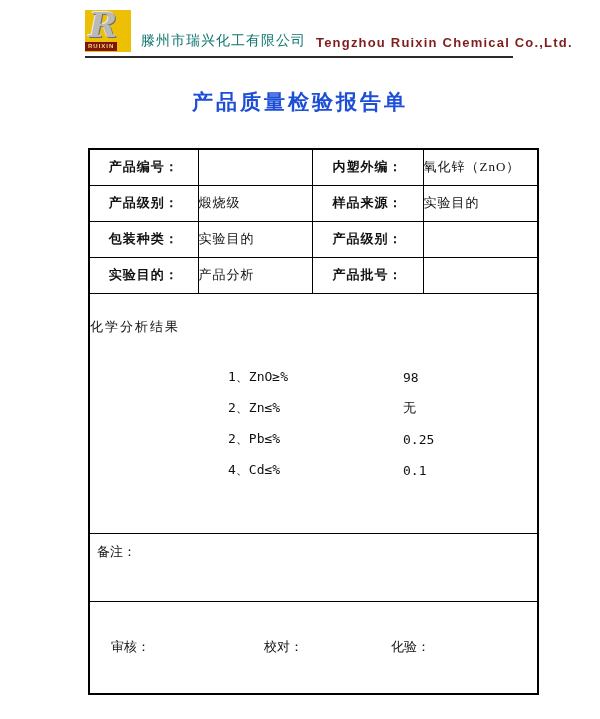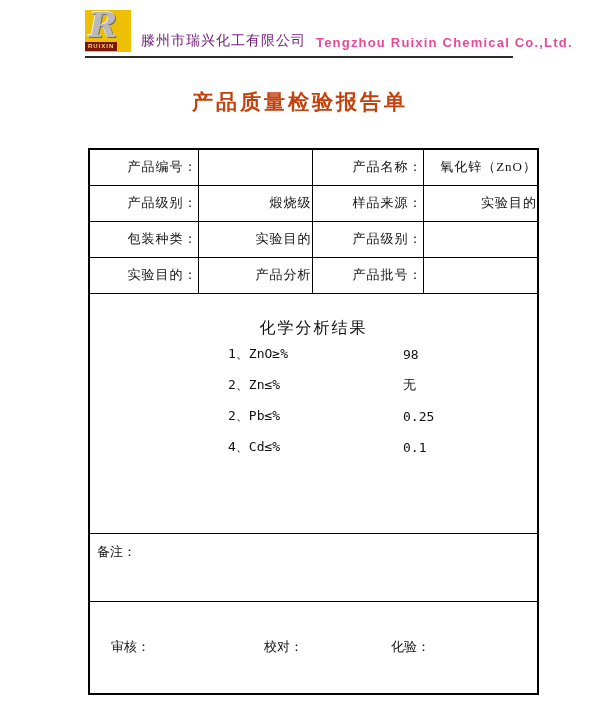--- a/index.html
+++ b/index.html
@@ -13,44 +13,44 @@
   .logo { position:relative; width:46px; height:42px; background:#edc005;
           flex:0 0 auto; }
   .logo-r { position:absolute; left:4px; top:-4px; width:100%;
             font-family:"DejaVu Serif", serif; font-style:italic; font-weight:bold;
             font-size:34px; line-height:38px; color:#b9b9b9;
             text-shadow:1px 1px 0 #6e6e6e, -1px -1px 0 #e8e8e8; }
   .logo-strip { position:absolute; left:0; bottom:1px; background:#7e150a;
                 color:#f5d97a; font-size:6px; font-weight:bold; letter-spacing:1px;
                 padding:1px 3px; line-height:7px; }
   .company-cn { font-family:"Liberation Serif", serif; font-size:14px;
-                color:#701a75; letter-spacing:1px; padding-bottom:2px; white-space:nowrap; }
-  .company-en { font-size:13px; font-weight:bold; color:#ec4899;
+                color:#0f766e; letter-spacing:1px; padding-bottom:2px; white-space:nowrap; }
+  .company-en { font-size:13px; font-weight:bold; color:#7f1d1d;
                 letter-spacing:1.2px; padding-bottom:2px; white-space:nowrap; }
 
   
   .doc-title { position:absolute; top:88px; left:0; width:600px; text-align:center;
-               font-size:21px; font-weight:bold; letter-spacing:3px; color:#c2410c; }
+               font-size:21px; font-weight:bold; letter-spacing:3px; color:#1d4ed8; }
 
   
   table.report { position:absolute; left:88px; top:148px; width:449px;
                  border-collapse:collapse; table-layout:fixed; }
   table.report td { border:1px solid #000; font-size:13px; color:#111;
                     overflow:hidden; }
   table.report { border:2px solid #000; }
-  td.lbl { font-weight:normal; text-align:right; height:36px;
+  td.lbl { font-weight:bold; text-align:center; height:36px;
            font-family:"Liberation Sans", sans-serif; letter-spacing:1px; }
-  td.val { text-align:right; height:36px;
+  td.val { text-align:left; height:36px;
            font-family:"Liberation Serif", serif; letter-spacing:1px; }
 
   
   td.analysis { height:240px; vertical-align:top; }
-  .an-title { text-align:center; margin-top:24px; font-size:16px;
+  .an-title { margin-top:24px; font-size:13px;
               font-family:"Liberation Serif", serif; letter-spacing:2px; }
-  .an-list { }
+  .an-list { margin-top:26px; }
   .an-item { display:flex; align-items:center; height:31px; padding-left:138px;
              font-family:"DejaVu Sans Mono", monospace; font-size:13px; }
   .an-name { width:175px; }
   .an-val { }
 
   
   td.remarks { height:68px; vertical-align:top; padding:9px 12px 0 7px;
                font-family:"Liberation Serif", serif; font-size:13px; }
 
   
@@ -80,21 +80,21 @@
       <col style="width:109px">
       <col style="width:114px">
       <col style="width:111px">
       <col style="width:115px">
     </colgroup>
 
   <tbody>
       <tr>
     <td class="lbl">产品编号：</td>
     <td class="val"></td>
-    <td class="lbl">产品名称：</td>
+    <td class="lbl">内塑外编：</td>
     <td class="val">氧化锌（ZnO）</td>
   </tr>
   <tr>
     <td class="lbl">产品级别：</td>
     <td class="val">煅烧级</td>
     <td class="lbl">样品来源：</td>
     <td class="val">实验目的</td>
   </tr>
   <tr>
     <td class="lbl">包装种类：</td>

